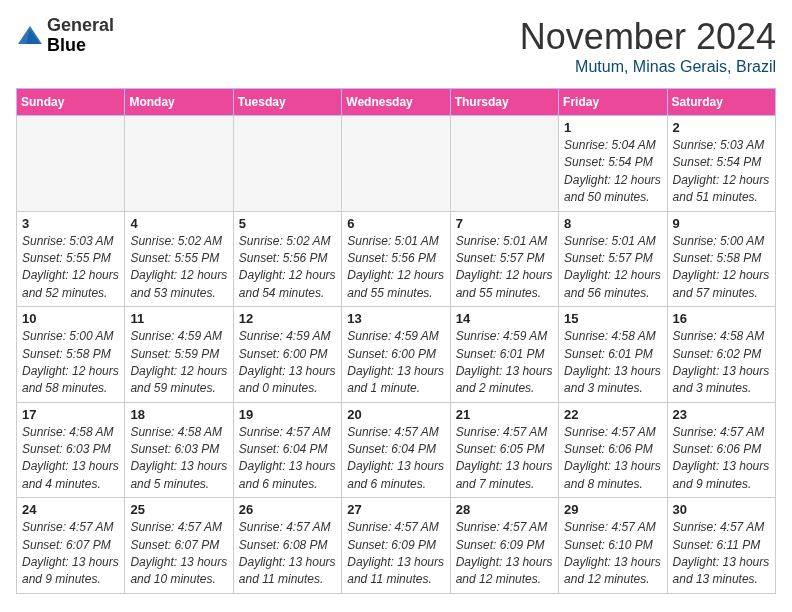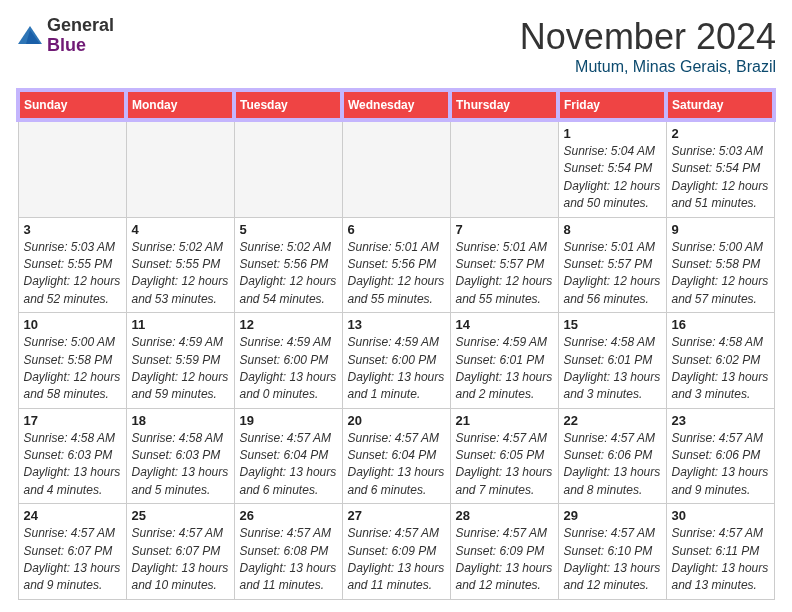--- a/index.html
+++ b/index.html
@@ -20,21 +20,21 @@
       display: flex;
       align-items: center;
       gap: 3px;
     }
     .logo-text {
       font-size: 18px;
       font-weight: bold;
       line-height: 1.1;
     }
     .logo-general { color: #333; }
-    .logo-blue { color: #701a75; }
+    .logo-blue { color: #000000; }
     .logo-icon {
       width: 28px;
       height: 28px;
     }
     .title-block {
       text-align: right;
     }
     .month-title {
       font-size: 36px;
       color: #333;
@@ -43,27 +43,27 @@
     .location {
       font-size: 16px;
       color: #0c4a6e;
     }
     table {
       width: 100%;
       border-collapse: collapse;
       table-layout: fixed;
     }
     th {
-      background-color: #ef4444;
+      background-color: #ec4899;
       color: #fff;
       font-size: 12px;
       font-weight: bold;
       padding: 6px 4px;
       text-align: left;
-      border: 4px solid #c4b5fd;
+      border: 1px solid #c4b5fd;
     }
     td {
       border: 1px solid #ccc;
       vertical-align: top;
       padding: 4px 5px;
       font-size: 10px;
       color: #333;
       height: 90px;
       background: #fff;
     }

